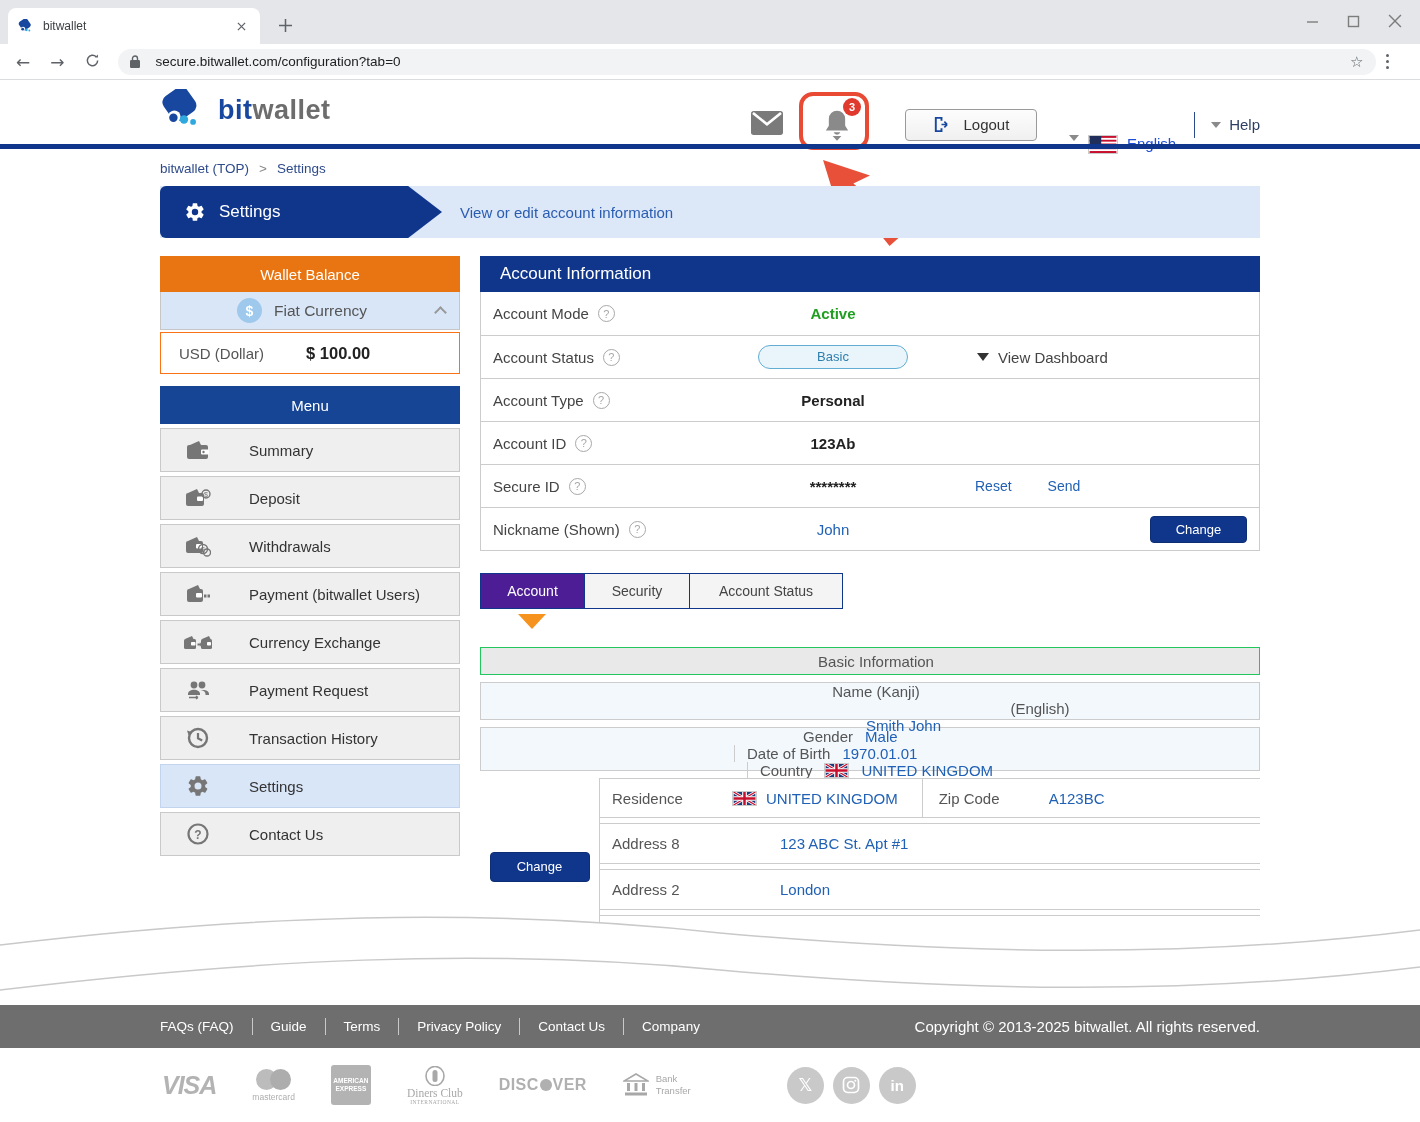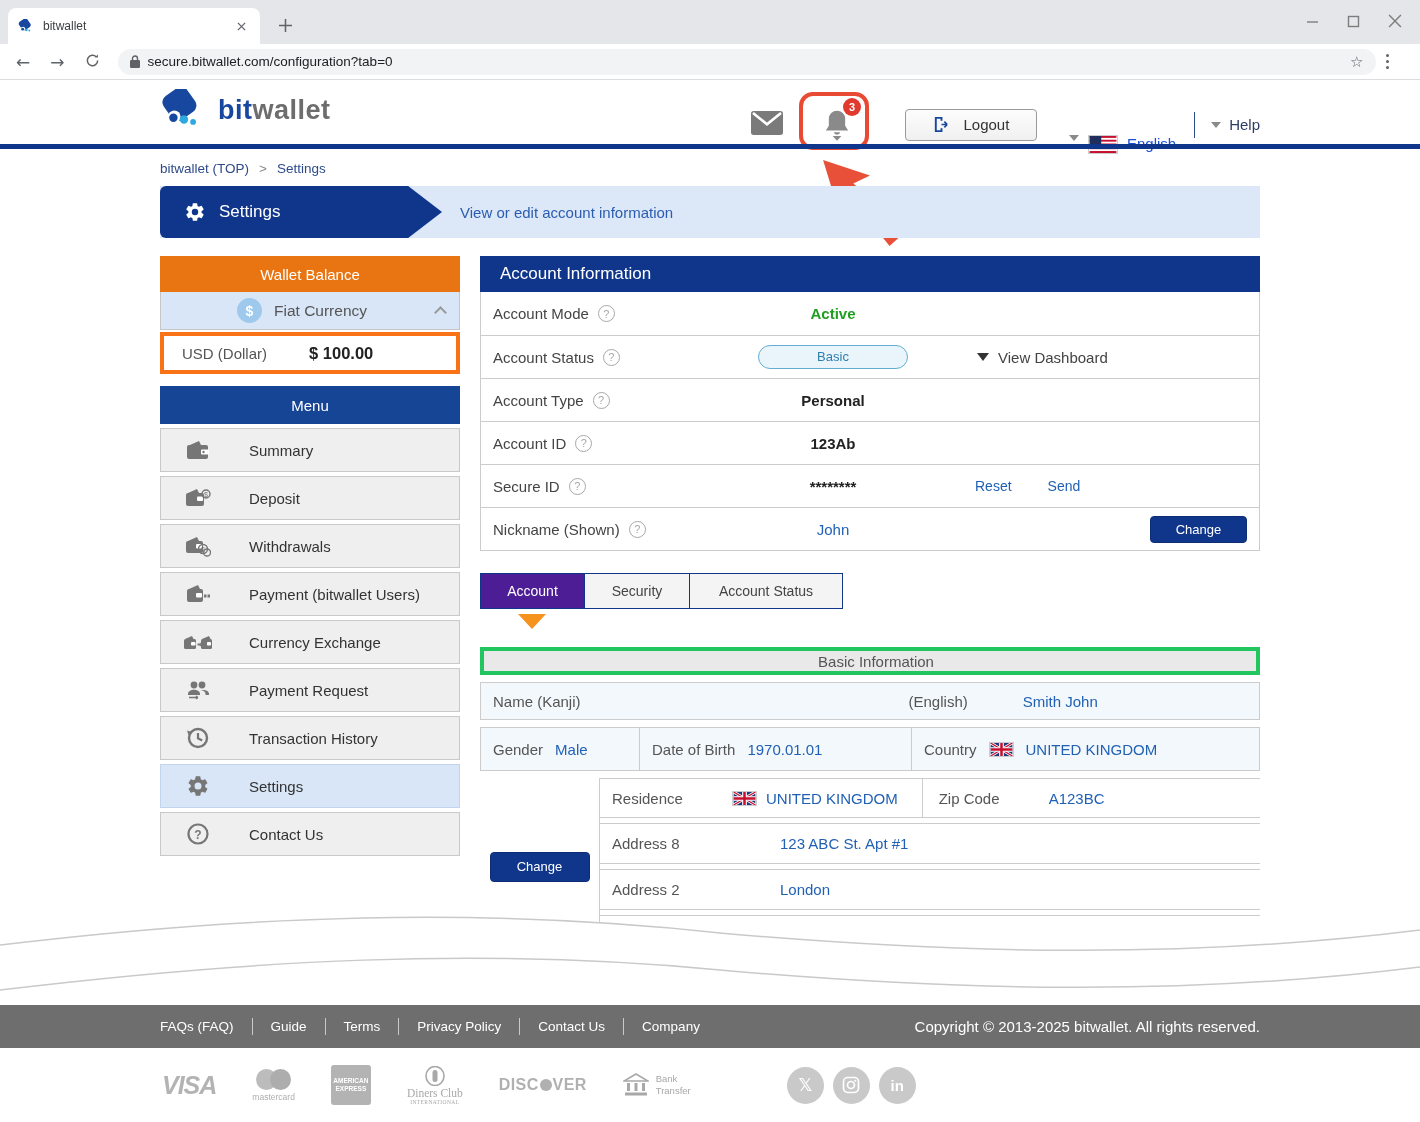--- a/index.html
+++ b/index.html
@@ -13,21 +13,21 @@
   .tab { position:absolute; left:8px; top:8px; width:252px; height:36px; background:#fff;
          border-radius:8px 8px 0 0; display:flex; align-items:center; padding:0 10px; }
   .tab-title { font-size:12px; color:#3c4043; margin-left:9px; flex:1; }
   .tab-close { color:#5f6368; font-size:13px; width:18px; height:18px; display:flex;align-items:center;justify-content:center; border-radius:50%; }
   .newtab { position:absolute; left:272px; top:12px; width:26px; height:26px; color:#5f6368; font-size:20px; display:flex; align-items:center; justify-content:center; }
   .winctl { position:absolute; top:6px; right:10px; display:flex; gap:28px; align-items:center; height:30px; padding-right:8px;}
   .winctl svg { display:block; }
   .urlrow { position:absolute; top:44px; left:0; width:1420px; height:36px; background:#fff; border-bottom:1px solid #dadce0; display:flex; align-items:center; }
   .navicons { display:flex; align-items:center; gap:20px; margin-left:16px; color:#5f6368; font-family:"DejaVu Sans",sans-serif; font-size:17px; }
   .urlbar { margin-left:18px; width:1258px; height:26px; background:#f1f3f4; border-radius:13px; display:flex; align-items:center; padding:0 12px; }
-  .urltext { font-size:13.5px; color:#202124; margin-left:8px; flex:1; }
+  .urltext { font-size:13.5px; color:#202124; margin-left:16px; flex:1; }
   .star { color:#5f6368; font-family:"DejaVu Sans",sans-serif; font-size:15px; }
   .kebab { margin:0 14px 0 10px; display:flex; flex-direction:column; gap:3px; }
   .kebab i { width:3px; height:3px; border-radius:50%; background:#5f6368; }
   
   .siteheader { position:absolute; top:81px; left:0; width:1420px; height:63px; background:#fff; }
   .logo { position:absolute; left:160px; top:8px; display:flex; align-items:center; }
   .logotext { font-size:27px; font-weight:bold; margin-left:12px; letter-spacing:.5px; }
   .logotext .b1 { color:#17479e; }
   .logotext .b2 { color:#6d6d6d; font-weight:bold; }
   .hdr-right { position:absolute; right:160px; top:14px; display:flex; align-items:center; }
@@ -57,21 +57,21 @@
   .banner-sub { margin-left:300px; color:#2a5db0; font-size:15px; }
   .cols { display:flex; margin-top:18px; align-items:flex-start; }
   
   .sidebar { width:300px; }
   .sb-orange { height:36px; background:#e87511; color:#fff; font-size:15px; display:flex; align-items:center; justify-content:center; }
   .sb-fiat { height:38px; background:#d9e6f8; border:1px solid #c6c6c6; border-top:none; display:flex; align-items:center; padding:0 14px; }
   .fiat-ic { width:25px; height:25px; border-radius:50%; background:#9fc9ec; color:#fff; font-size:14px; font-weight:bold;
              display:flex; align-items:center; justify-content:center; margin-left:62px; }
   .fiat-label { font-size:15.5px; color:#555; margin-left:12px; flex:1; }
   .chev-up { width:9px; height:9px; border-left:2.5px solid #999; border-top:2.5px solid #999; transform:rotate(45deg); margin-top:4px; }
-  .sb-usd { height:42px; background:#fff; border:4px solid #f97316; margin-top:2px; display:flex; align-items:center; padding:0 18px; }
+  .sb-usd { height:42px; background:#fff; border:1px solid #f97316; margin-top:2px; display:flex; align-items:center; padding:0 18px; }
   .usd-cur { font-size:15px; color:#555; }
   .usd-amt { font-size:16.5px; font-weight:bold; color:#222; margin-left:42px; }
   .sb-menuhdr { height:38px; background:#164596; color:#fff; font-size:15px; display:flex; align-items:center; justify-content:center; margin-top:12px; }
   .mitem { height:44px; background:#efefef; border:1px solid #c9c9c9; margin-top:4px; display:flex; align-items:center; padding-left:22px; gap:36px; font-size:15px; color:#333; }
   .mitem.active { background:#d9e6f8; border-color:#c2d4ee; }
   .micon { width:30px; display:flex; justify-content:center; }
   
   .main { width:780px; margin-left:20px; }
   .ai-hdr { height:36px; background:#10368c; color:#fff; font-size:17px; display:flex; align-items:center; padding-left:20px; }
   .ai-table { border:1px solid #ccc; border-top:none; }
@@ -95,23 +95,23 @@
   .chg-abs { position:absolute; right:12px; top:8px; width:97px; height:27px; }
   
   .tabs { margin-top:22px; display:flex; }
   .ptab { height:36px; display:flex; align-items:center; justify-content:center; font-size:14px;
           border:1px solid #10368c; background:#f4f4f4; color:#444; border-left:none; }
   .ptab:first-child { border-left:1px solid #10368c; }
   .ptab.active { background:#4c1d95; color:#fff; }
   .t1{width:105px}.t2{width:105px}.t3{width:153px}
   .orange-tri { width:0; height:0; border-left:14px solid transparent; border-right:14px solid transparent;
                 border-top:15px solid #f6921e; margin:5px 0 0 38px; }
-  .bi-hdr { margin-top:18px; height:28px; background:#e9e9e9; border:4px solid #22c55e; display:flex; align-items:center;
+  .bi-hdr { margin-top:18px; height:28px; background:#e9e9e9; border:1px solid #22c55e; display:flex; align-items:center;
             justify-content:center; font-size:15px; color:#555;padding-left:12px; }
-  .bi-row { background:#f3f8fd; border:1px solid #ccc; display:flex; align-items:center; font-size:15px; color:#555; }
+  .bi-row { background:#f3f8fd; border:1px solid #ccc; display:flex; align-items:center; font-size:15px; color:#555;flex-direction:column; }
   .r-name { margin-top:7px; height:38px; padding-left:12px; }
   .r-gender { margin-top:7px; height:44px; padding:0; }
   .gcell { display:flex; align-items:center; height:100%; padding-left:12px; gap:12px; }
   .g1 { width:158px; } .g2 { width:272px; border-left:1px solid #ccc; } .g3 { flex:1; border-left:1px solid #ccc; }
   .addr-block { margin-top:7px; display:flex; }
   .addr-left { width:120px; border-right:1px solid #ccc; display:flex; align-items:center; justify-content:center; min-height:177px; }
   .addr-right { flex:1; }
   .a-row { border-top:1px solid #ccc; border-bottom:1px solid #ccc; margin-bottom:5px; display:flex; align-items:center;
            font-size:15px; color:#555; background:#fff; }
   .a-row:last-child{ margin-bottom:0; }

